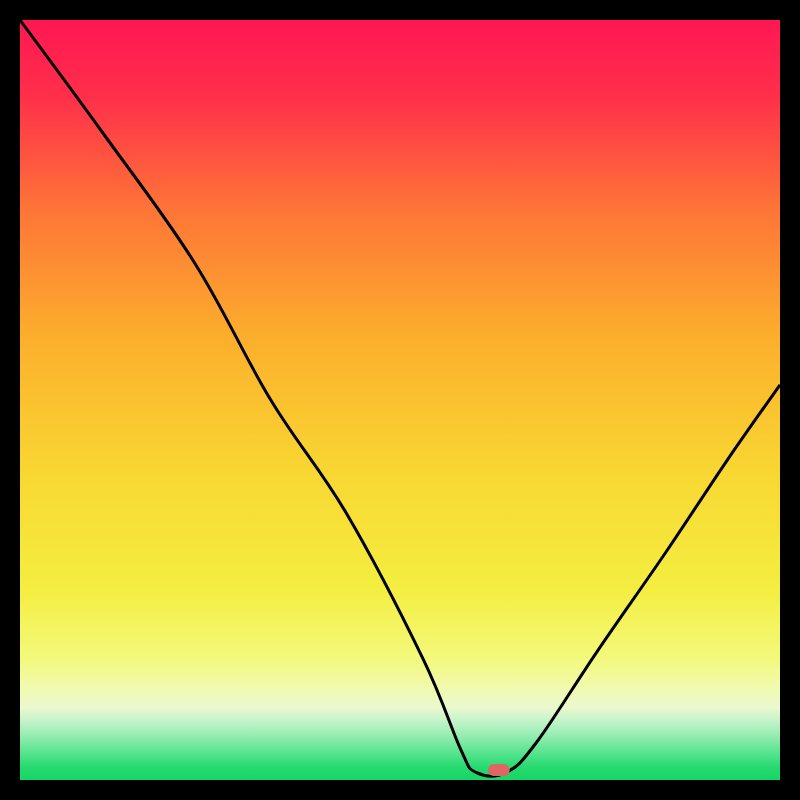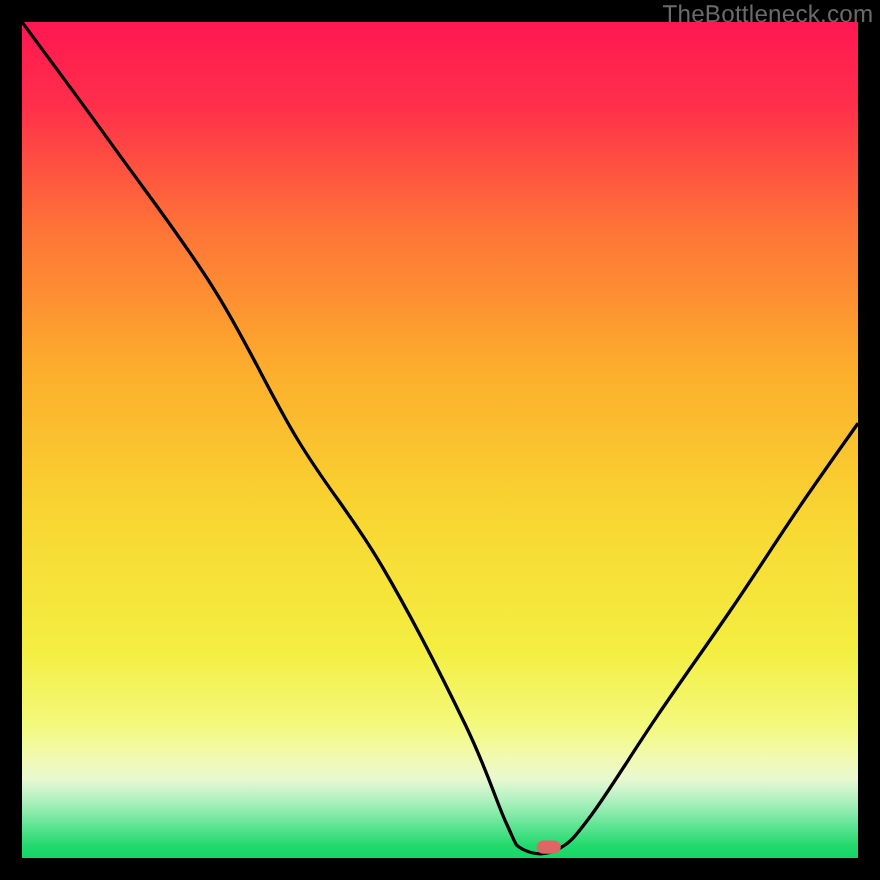--- a/index.html
+++ b/index.html
@@ -34,21 +34,20 @@
     letter-spacing: 0.2px;
   }
   svg {
     display: block;
   }
 </style>
 </head>
 <body>
 
 <div class="frame">
-  <div class="attribution">TheBottleneck.com</div>
   <div class="plot-area">
     <svg id="chart-svg" width="760" height="760" viewBox="0 0 760 760">
       <defs>
         <linearGradient id="bg-grad" x1="0" y1="0" x2="0" y2="1">
             <stop offset="0%" stop-color="#ff1752"></stop>
             <stop offset="10%" stop-color="#ff2f4a"></stop>
             <stop offset="25%" stop-color="#fe7537"></stop>
             <stop offset="42%" stop-color="#fcaf2c"></stop>
             <stop offset="60%" stop-color="#f8d832"></stop>
             <stop offset="75%" stop-color="#f4ee41"></stop>

